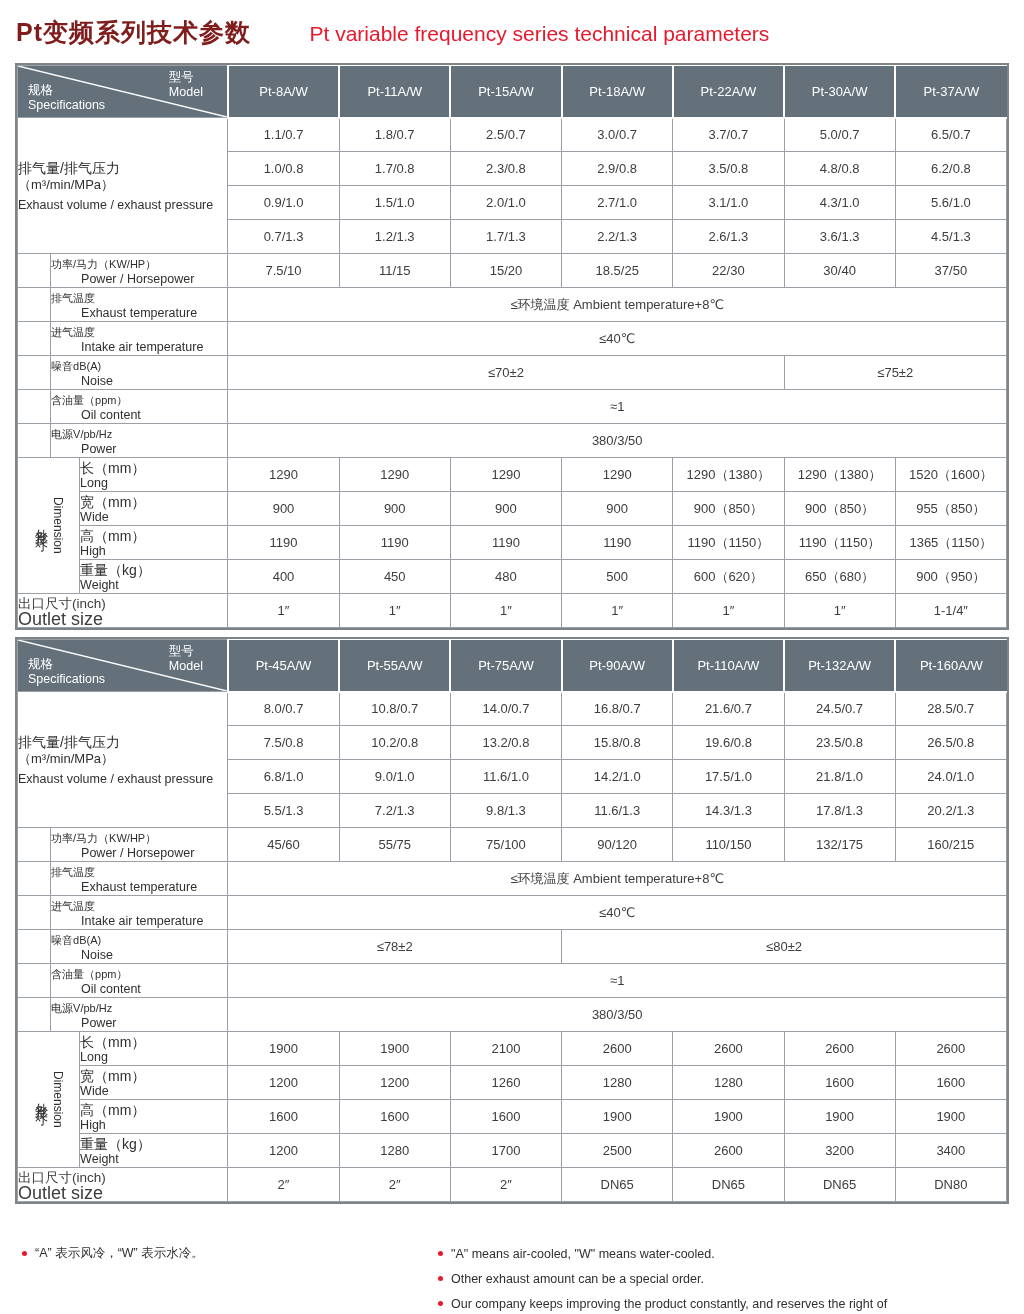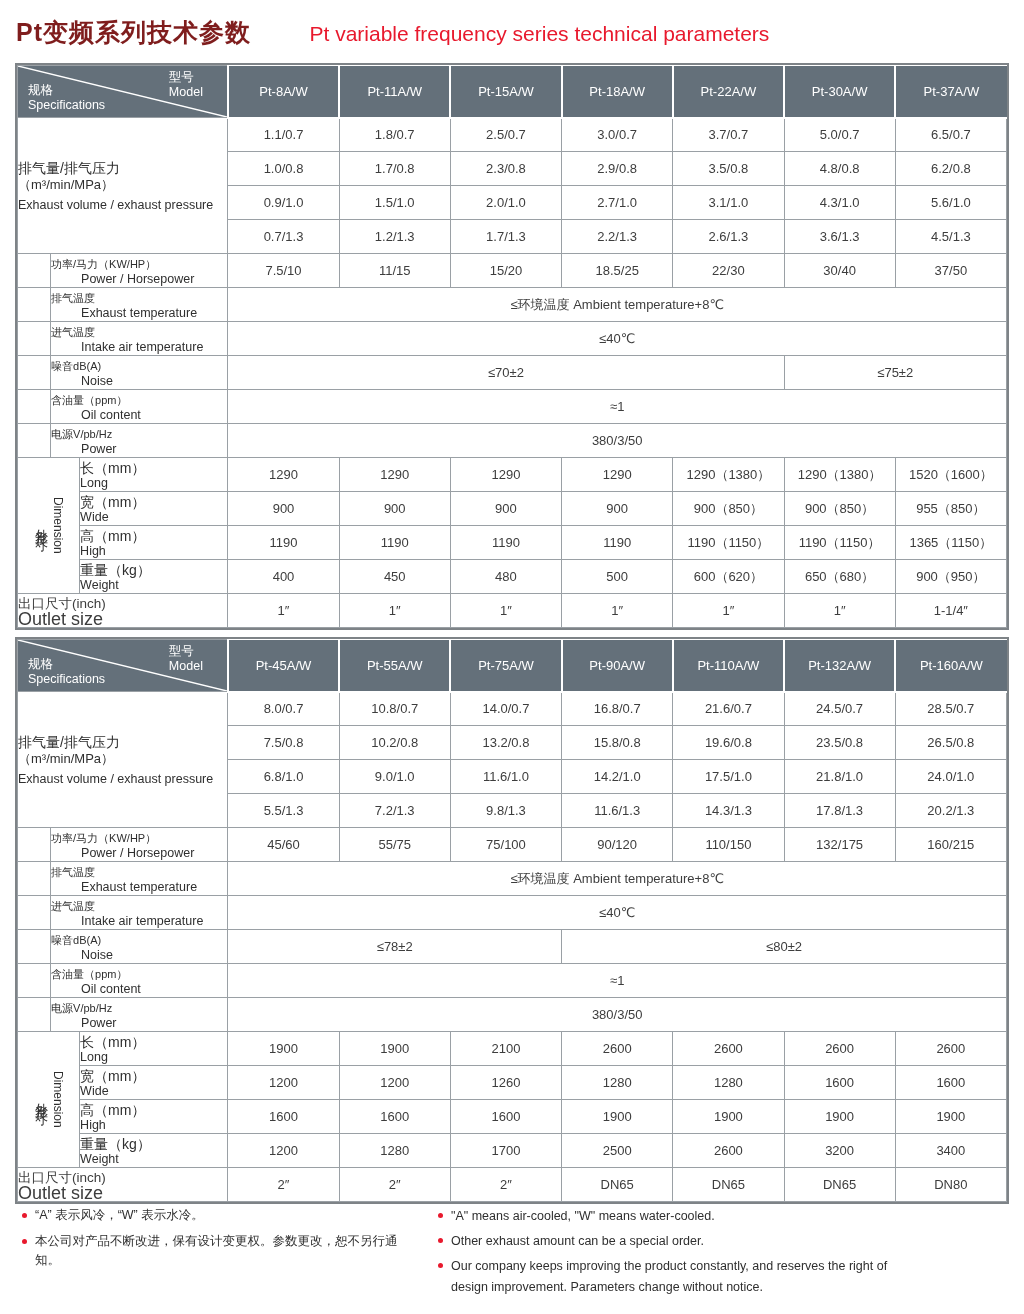--- a/index.html
+++ b/index.html
@@ -46,21 +46,21 @@
   .v-zh { writing-mode:vertical-rl; text-orientation:upright; font-size:13px; letter-spacing:3px; color:#2f2f2f; }
   .v-en { writing-mode:vertical-rl; font-size:12px; color:#2f2f2f; }
   td.sub-label { text-align:left; padding-left:38px; }
   td.sub-label .zh { font-size:14px; line-height:16px; color:#2f2f2f; }
   td.sub-label .en { font-size:12.5px; line-height:14px; color:#2f2f2f; }
   td.outlet-label { text-align:left; padding-left:42px; }
   td.outlet-label .zh { font-size:13.5px; line-height:16px; }
   td.outlet-label .en { font-size:18px; line-height:14px; }
 
   
-  .notes { position:absolute; top:1206px; font-size:12.5px; color:#2f2f2f; }
+  .notes { position:absolute; top:1244px; font-size:12.5px; color:#2f2f2f; }
   .notes-zh { left:22px; width:400px; }
   .notes-en { left:438px; width:480px; }
   .notes ul { list-style:none; margin:0; padding:0; }
   .notes li { position:relative; padding-left:13px; margin-bottom:7px; line-height:19px; }
   .notes-en li { margin-bottom:4px; line-height:21px; }
   .notes li::before { content:""; position:absolute; left:0; top:7px; width:5px; height:5px; border-radius:50%; background:#e8192d; }
 </style>
 </head>
 <body>
 
@@ -470,21 +470,20 @@
             <td class="val">DN65</td>
             <td class="val">DN80</td>
           </tr>
         </tbody>
       </table>
     </div>
 
   <div class="notes notes-zh">
       <ul id="notes-zh-list">
         <li>“A” 表示风冷，“W” 表示水冷。</li>
-        <li>本公司对产品不断改进，保有设计变更权。参数更改，恕不另行通知。</li>
       </ul>
     </div>
   <div class="notes notes-en">
       <ul id="notes-en-list">
         <li>"A" means air-cooled, "W" means water-cooled.</li>
         <li>Other exhaust amount can be a special order.</li>
         <li>Our company keeps improving the product constantly, and reserves the right of design improvement. Parameters change without notice.</li>
       </ul>
     </div>
 

